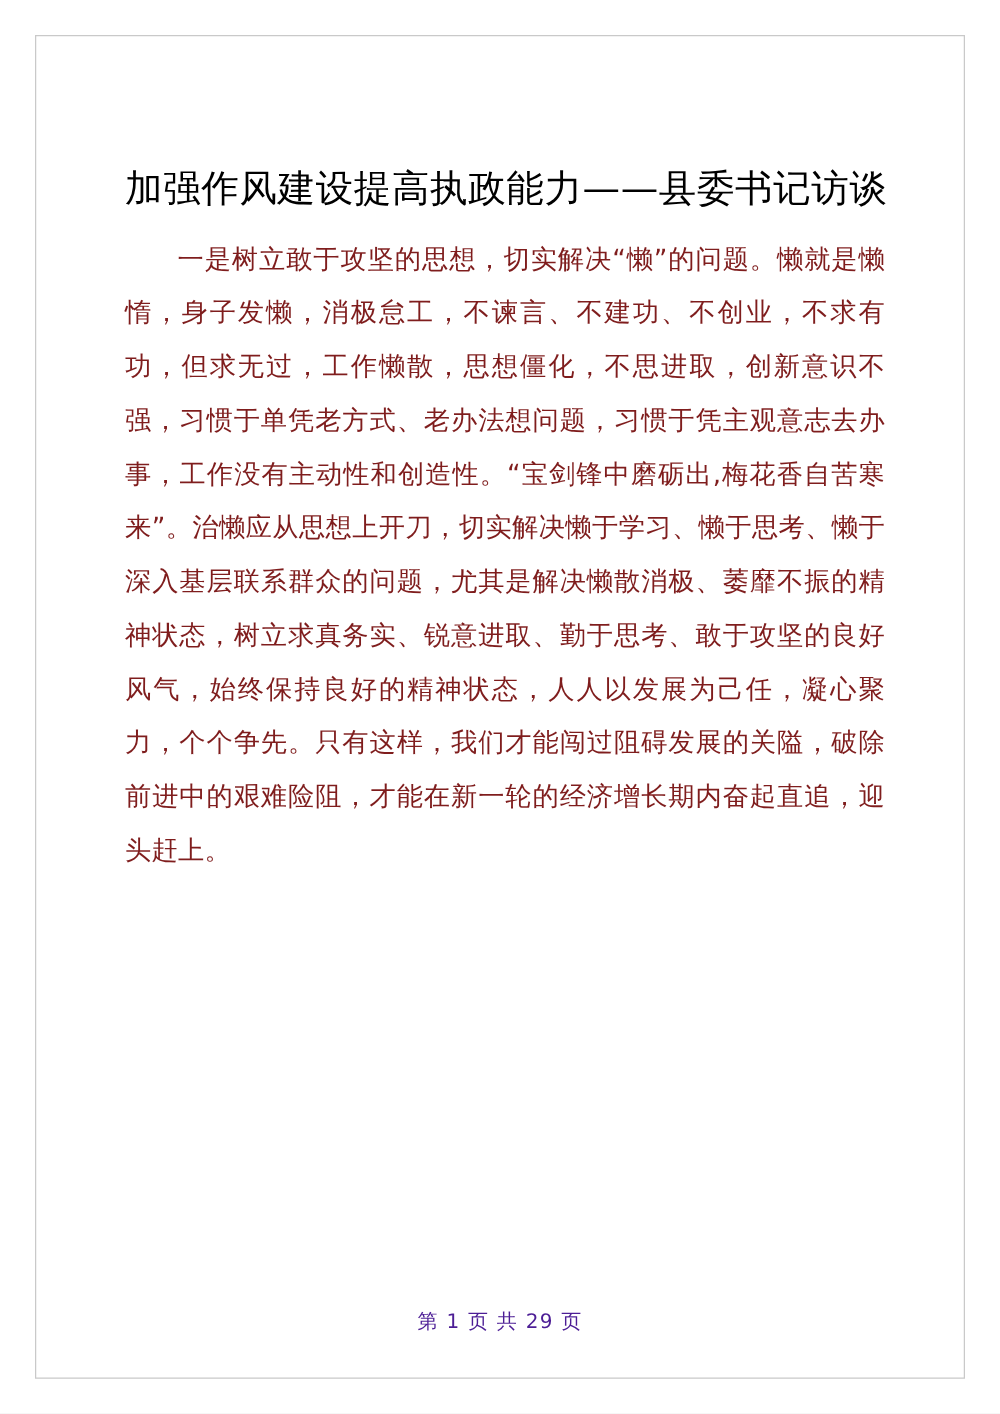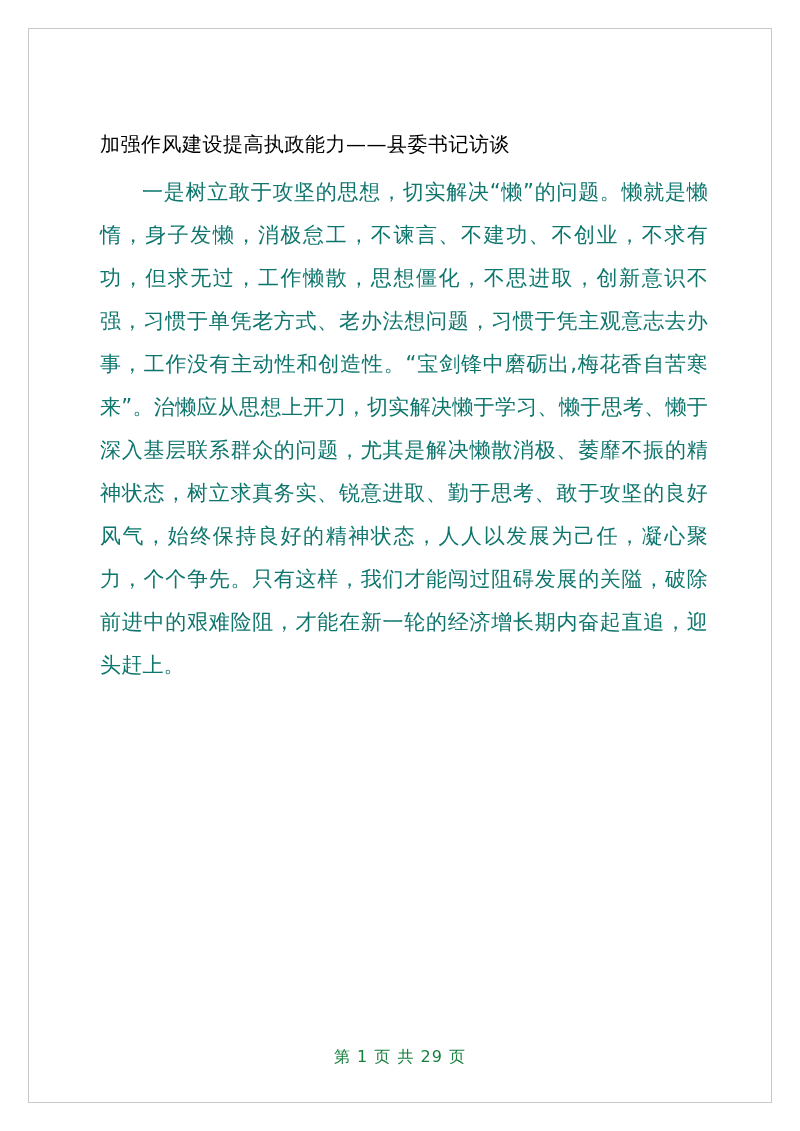--- a/index.html
+++ b/index.html
@@ -29,47 +29,47 @@
     pointer-events: none;
   }
   .content {
     position: absolute;
     left: 100px;
     top: 130px;
     width: 608px;
   }
   .doc-title {
     font-family: "DejaVu Sans", "Liberation Sans", sans-serif;
-    font-size: 20px;
+    font-size: 30px;
     line-height: 1.45;
     color: #000000;
     letter-spacing: 0.5px;
     margin-bottom: 12px;
     white-space: nowrap;
   }
   .para {
     font-family: "DejaVu Sans", "Liberation Sans", sans-serif;
     font-size: 21px;
     line-height: 43px;
-    color: #0f766e;
+    color: #7f1d1d;
     text-align: justify;
     text-justify: inter-ideograph;
     text-indent: 2em;
     letter-spacing: 0.2px;
     margin: 0 0 2px 0;
   }
   .footer {
     position: absolute;
     left: 0;
     right: 0;
     top: 1047px;
     text-align: center;
     font-family: "DejaVu Sans", "Liberation Sans", sans-serif;
     font-size: 16px;
-    color: #15803d;
+    color: #4c1d95;
     letter-spacing: 1px;
   }
 </style>
 </head>
 <body>
 
 <div class="page">
   <div class="page-border"></div>
 
   <div class="content">

